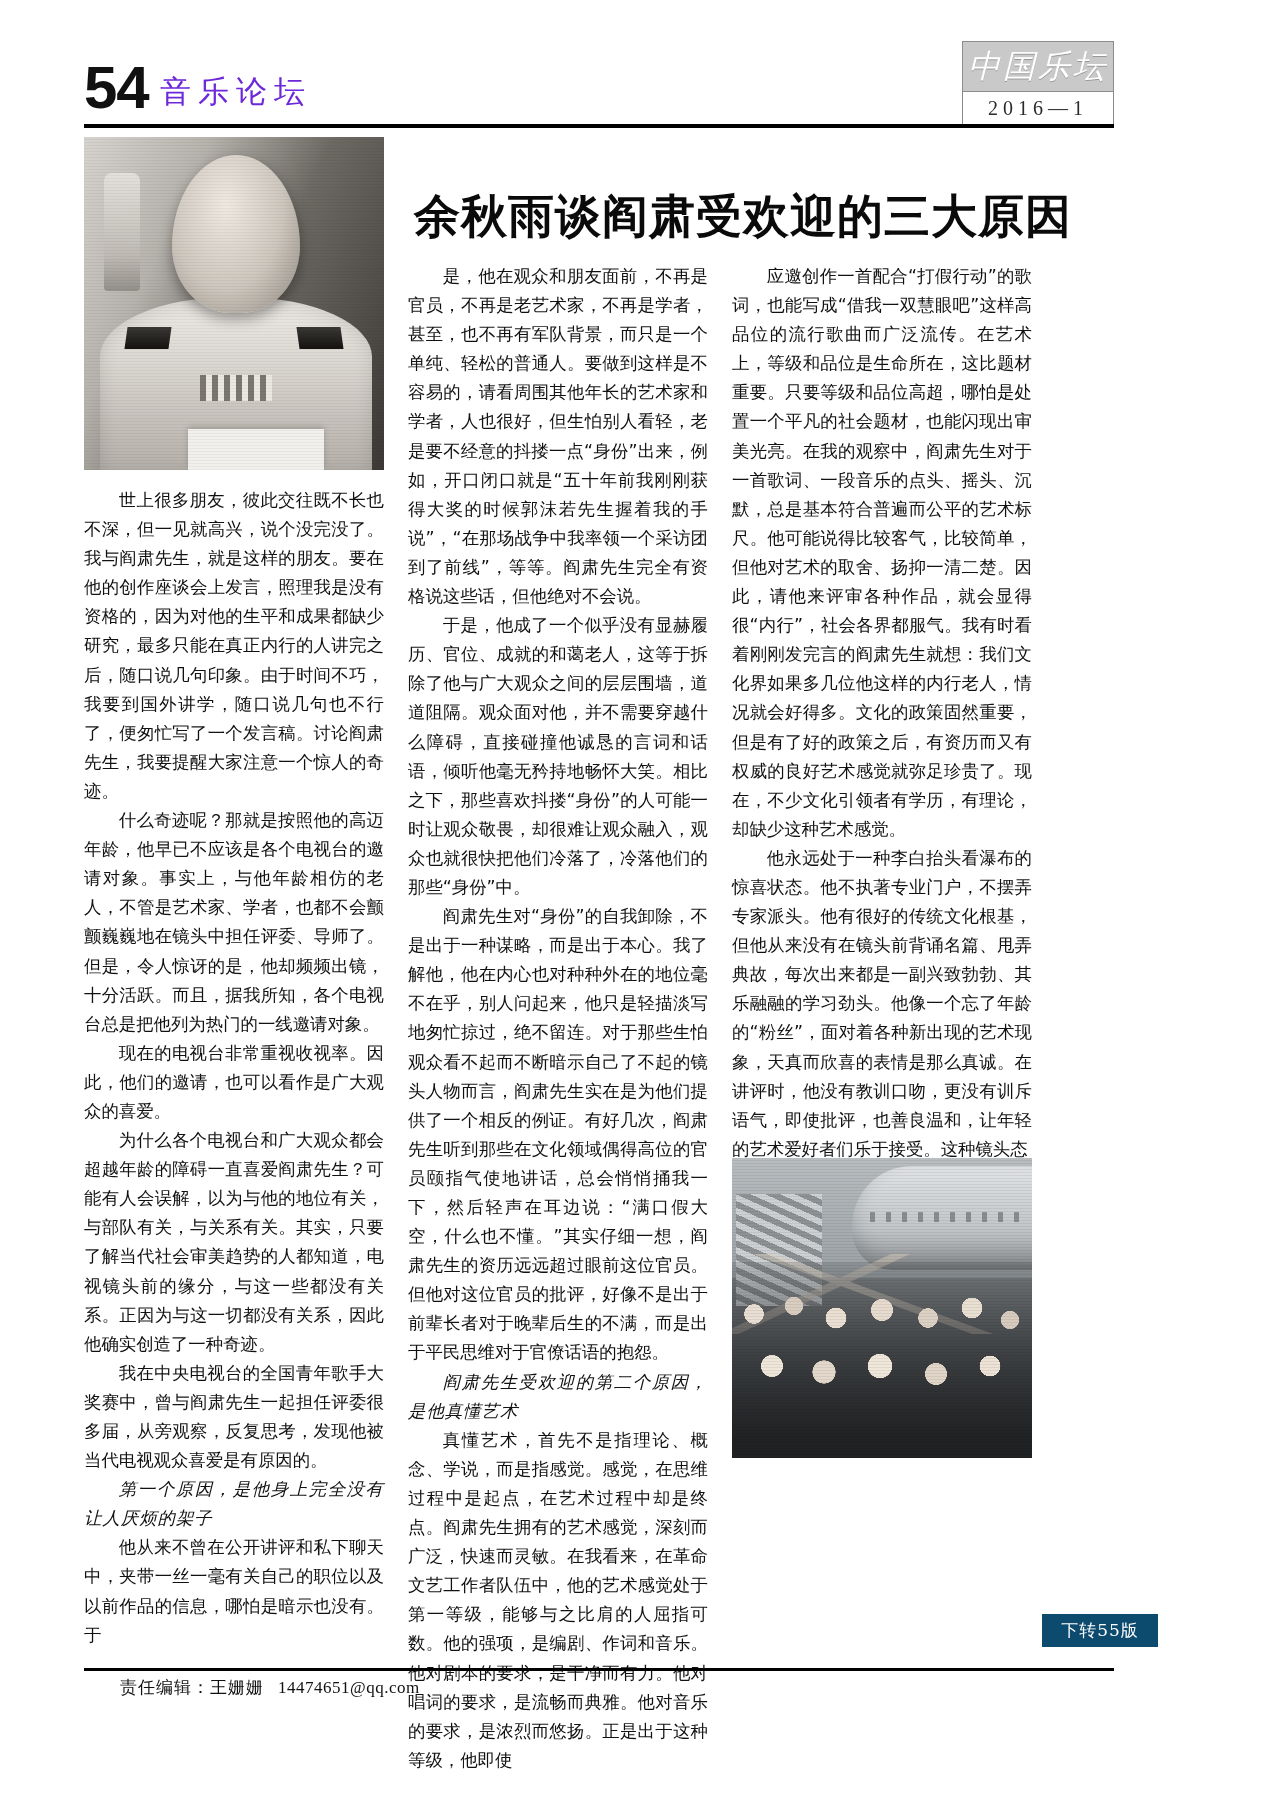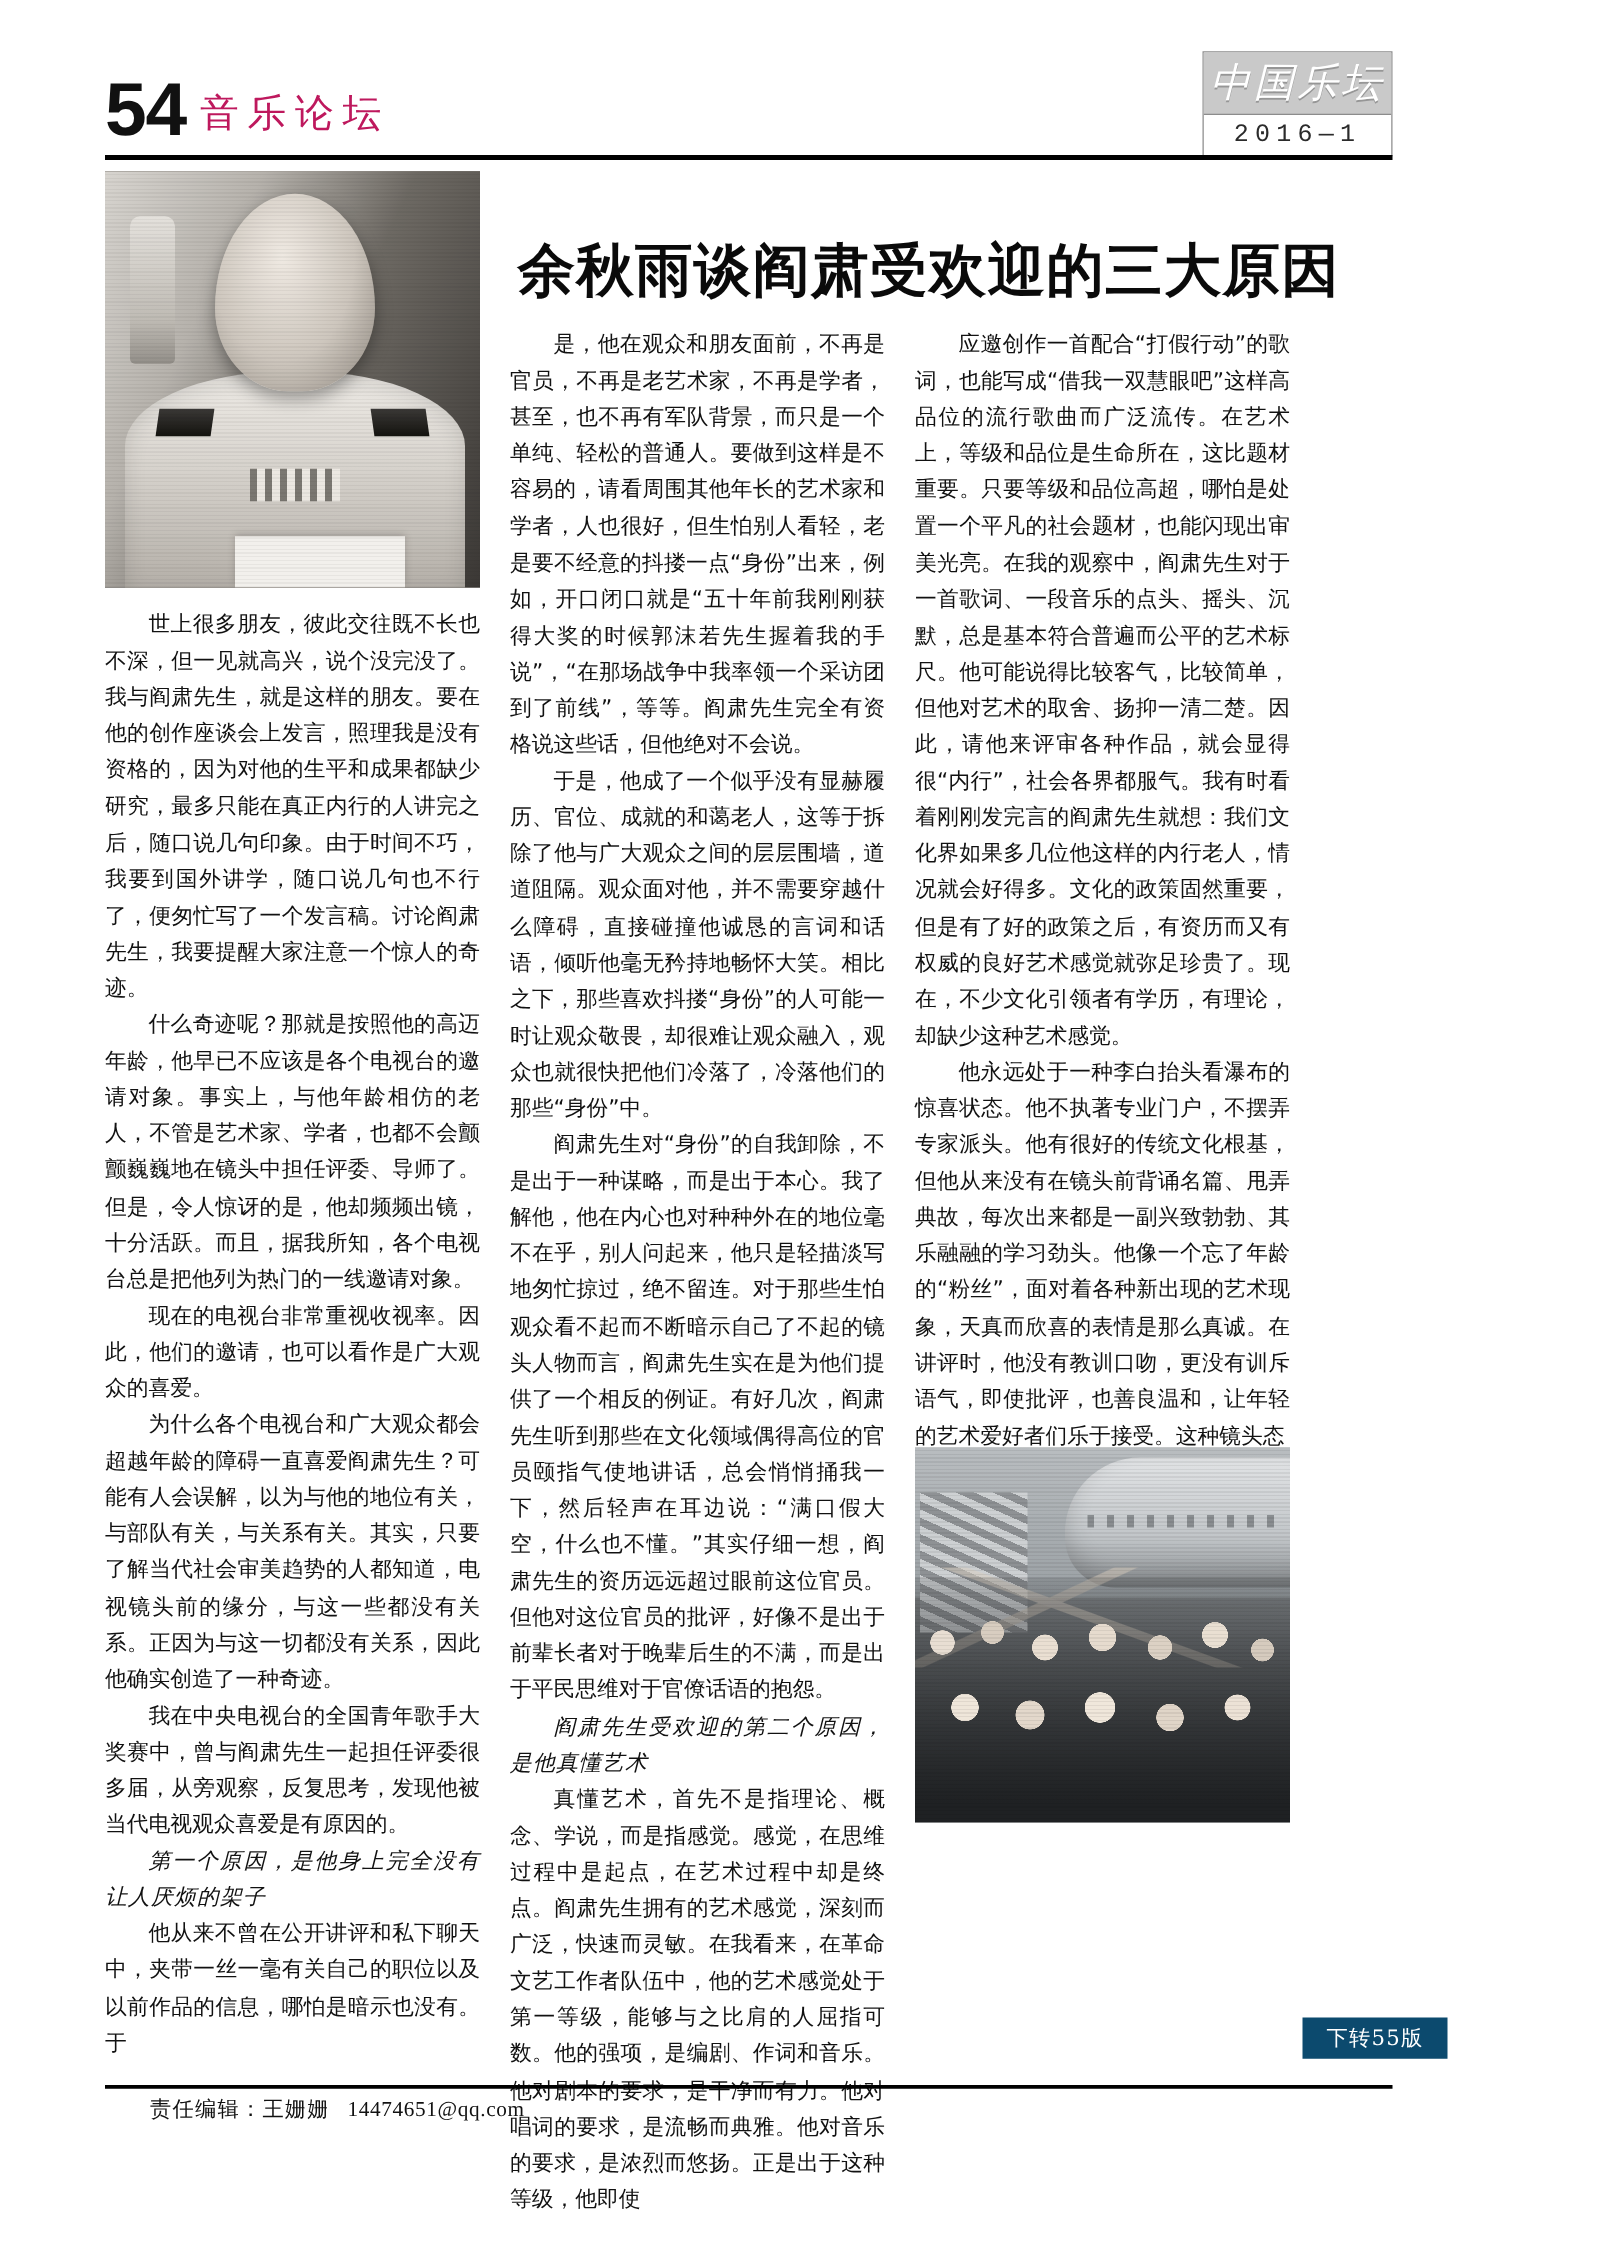--- a/index.html
+++ b/index.html
@@ -17,39 +17,39 @@
   .header { position:absolute; left:0; top:0; width:1280px; height:128px; }
   .folio {
     position:absolute; left:84px; top:58px;
     font-family:"Liberation Sans","DejaVu Sans",sans-serif;
     font-size:60px; font-weight:700; line-height:1; letter-spacing:-1px;
     color:#111;
   }
   .section-title {
     position:absolute; left:160px; top:76px;
     font-family:"DejaVu Serif","Liberation Serif",serif;
-    font-size:31px; letter-spacing:7px; color:#be185d; line-height:1;
+    font-size:31px; letter-spacing:7px; color:#6d28d9; line-height:1;
   }
   .masthead {
     position:absolute; left:962px; top:41px; width:152px;
     border:1px solid #8c8c8c;
     background:#fff;
   }
   .masthead-logo {
     height:50px; background:#c9c9c9;
     display:flex; align-items:center; justify-content:center;
     border-bottom:1px solid #8c8c8c;
     font-family:"DejaVu Serif","Liberation Serif",serif;
     font-size:32px; font-style:italic; letter-spacing:3px;
     color:#ffffff;
     text-shadow:0 1px 0 rgba(0,0,0,0.25);
   }
   .masthead-issue {
     height:32px; display:flex; align-items:center; justify-content:center;
-    font-family:Liberation Mono, monospace;
+    font-family:Liberation Serif, serif;
     font-size:20px; letter-spacing:5px; color:#2b2b2b;
   }
   .header-rule {
     position:absolute; left:84px; top:124px; width:1030px; height:4px;
     background:#000;
   }
 
   
   .photo-portrait {
     position:absolute; left:84px; top:137px; width:300px; height:333px;

